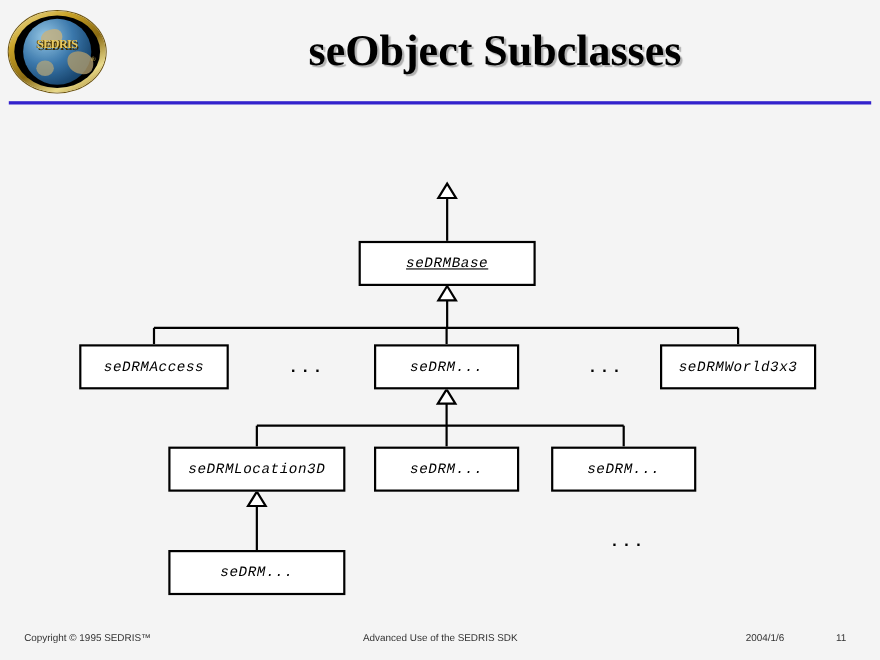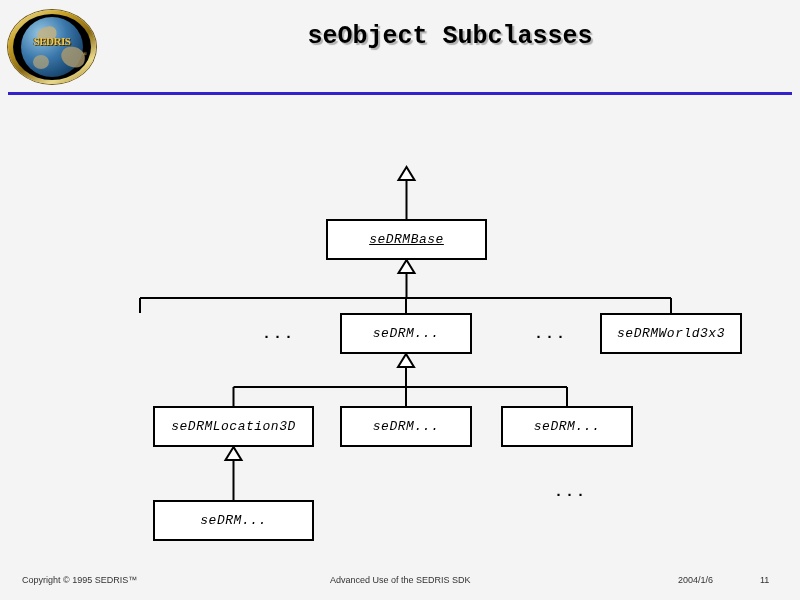--- a/index.html
+++ b/index.html
@@ -84,23 +84,23 @@
     position:absolute; right:9px; top:41px;
     font-size:6px; color:#e8c960; font-family:"Liberation Serif", serif;
   }
 
   #title {
     position: absolute;
     left: 120px;
     top: 22px;
     width: 660px;
     text-align: center;
-    font-family: Liberation Mono, monospace;
+    font-family: Liberation Serif, serif;
     font-weight: bold;
-    font-size: 25px;
+    font-size: 40px;
     color: #000;
     text-shadow: 2px 2px 1px rgba(120,120,120,0.55);
     white-space: nowrap;
   }
 
   #rule {
     position: absolute;
     left: 8px;
     top: 92px;
     width: 784px;
@@ -186,20 +186,21 @@
       <line x1="406" y1="367" x2="406" y2="387" stroke="#000" stroke-width="2"></line>
       <line x1="233.5" y1="387" x2="567" y2="387" stroke="#000" stroke-width="2"></line>
       <line x1="233.5" y1="387" x2="233.5" y2="406" stroke="#000" stroke-width="2"></line>
       <line x1="406" y1="387" x2="406" y2="406" stroke="#000" stroke-width="2"></line>
       <line x1="567" y1="387" x2="567" y2="406" stroke="#000" stroke-width="2"></line>
       <polygon points="233.5,447 225.5,460 241.5,460" fill="#ffffff" stroke="#000" stroke-width="2"></polygon>
       <line x1="233.5" y1="460" x2="233.5" y2="500" stroke="#000" stroke-width="2"></line>
     </svg>
   <div id="canvas">
       <div class="node" style="left: 326px; top: 219px; width: 161px; height: 41px; text-decoration: underline;">seDRMBase</div>
+      <div class="node" style="left: 72px; top: 313px; width: 136px; height: 41px;">seDRMAccess</div>
       <div class="node" style="left: 340px; top: 313px; width: 132px; height: 41px;">seDRM...</div>
       <div class="node" style="left: 600px; top: 313px; width: 142px; height: 41px;">seDRMWorld3x3</div>
       <div class="node" style="left: 153px; top: 406px; width: 161px; height: 41px;">seDRMLocation3D</div>
       <div class="node" style="left: 340px; top: 406px; width: 132px; height: 41px;">seDRM...</div>
       <div class="node" style="left: 501px; top: 406px; width: 132px; height: 41px;">seDRM...</div>
       <div class="node" style="left: 153px; top: 500px; width: 161px; height: 41px;">seDRM...</div>
       <div class="ellipsis" style="left: 262px; top: 327px;">...</div>
       <div class="ellipsis" style="left: 534px; top: 327px;">...</div>
       <div class="ellipsis" style="left: 554px; top: 485px;">...</div>
     </div>

